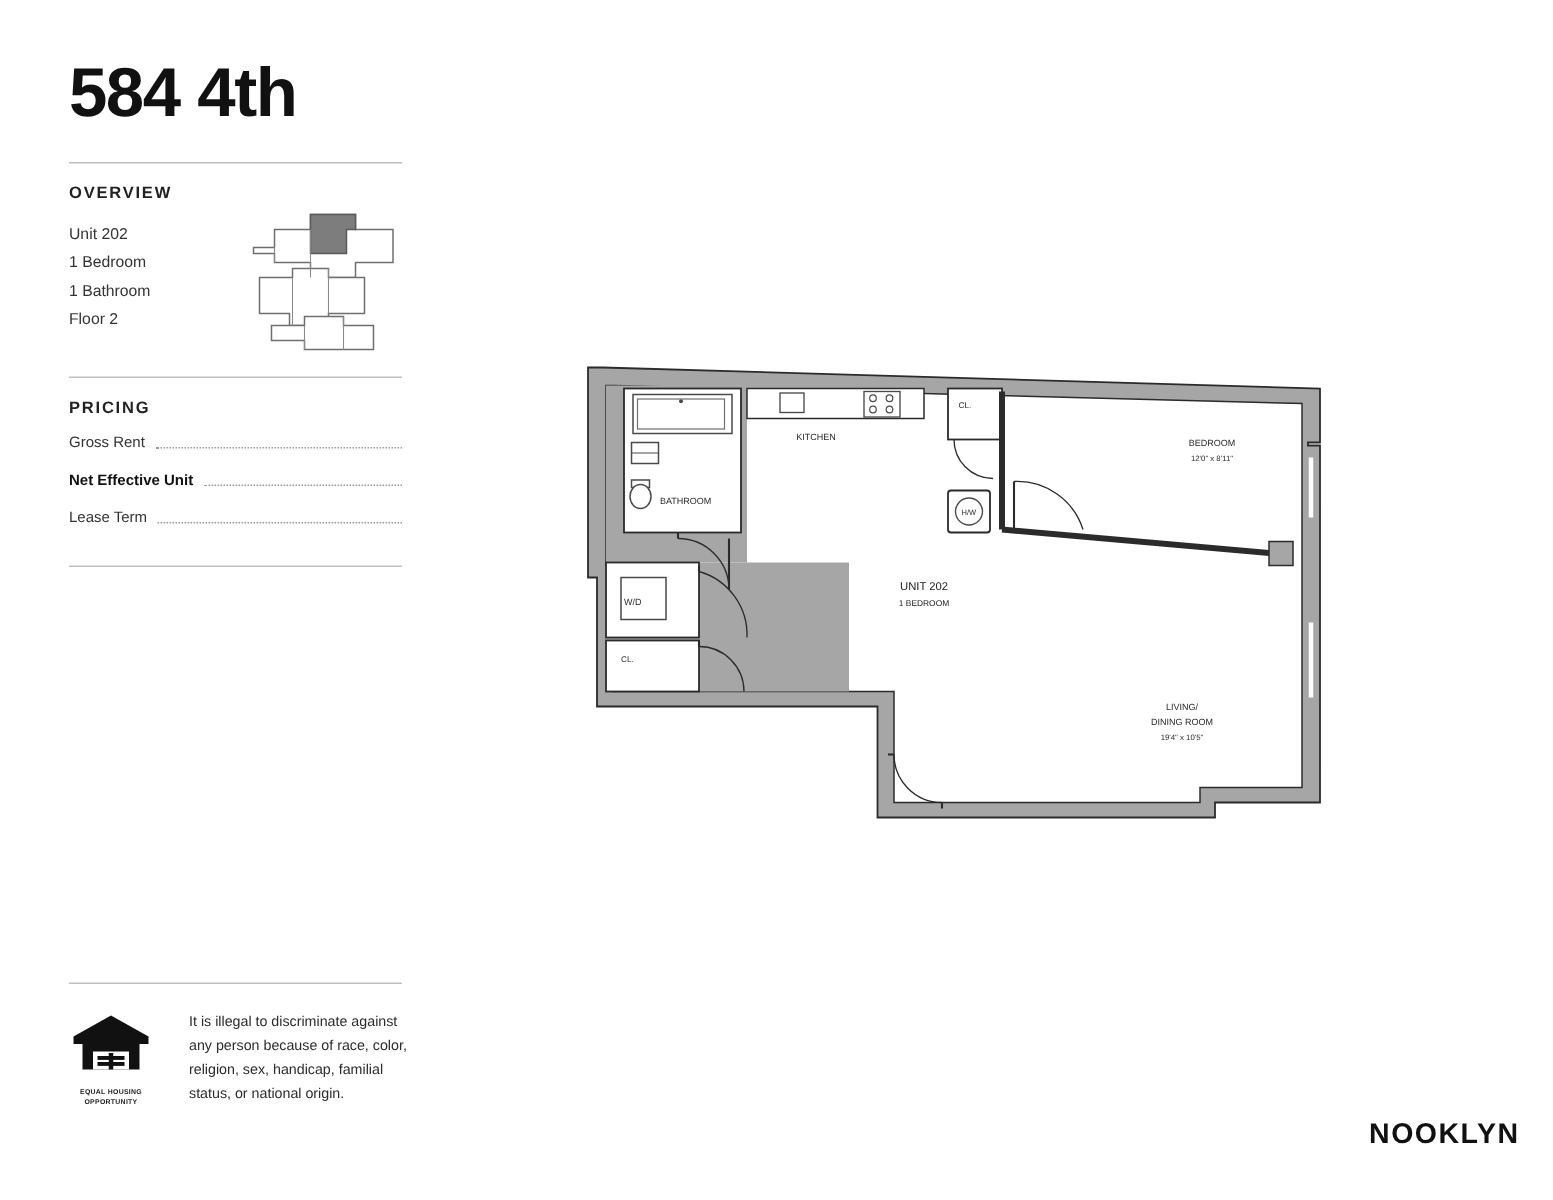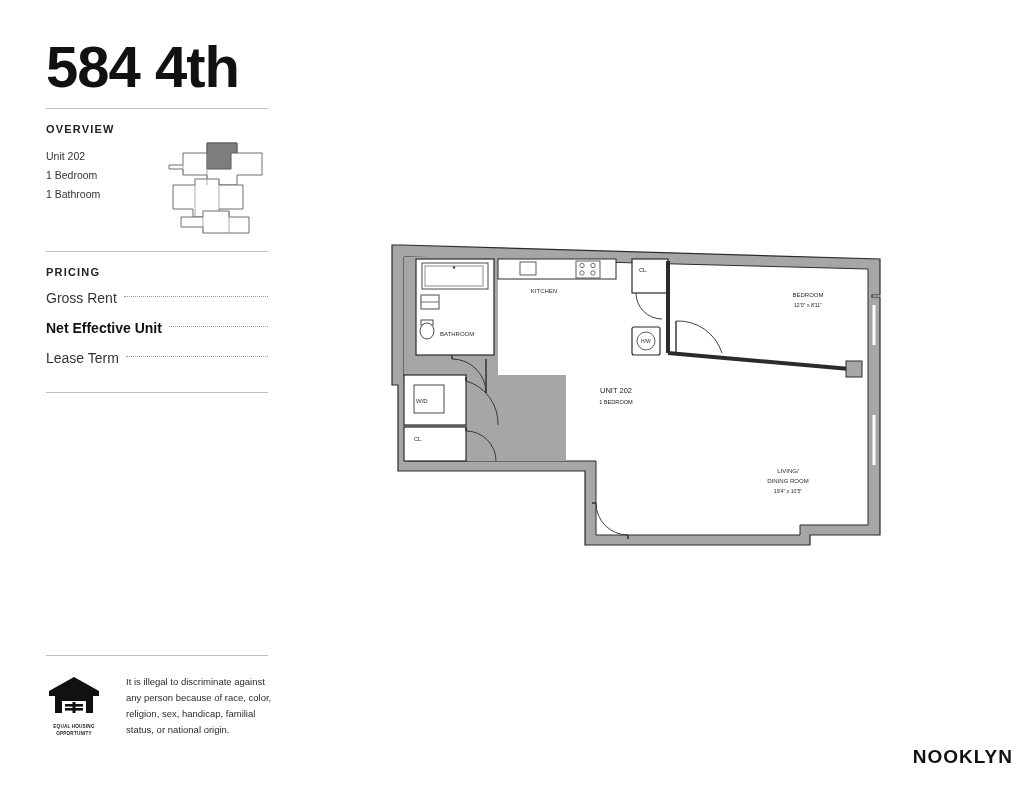--- a/index.html
+++ b/index.html
@@ -18,25 +18,25 @@
 
   
   .left-col {
     position: absolute;
     left: 46px;
     top: 38px;
     width: 222px;
   }
 
   .title {
-    font-size: 58px;
+    font-size: 46px;
     font-weight: bold;
     letter-spacing: -1px;
     line-height: 1.0;
-    margin: 0 0 12px 0;
+    margin: 0 0 24px 0;
     color: #111;
   }
 
   .rule {
     border-top: 1px solid #bfbfbf;
     width: 222px;
     margin: 0;
   }
 
   .section {
@@ -65,22 +65,22 @@
   .key-plan {
     position: absolute;
     right: 0;
     top: -8px;
     width: 105px;
     height: 100px;
   }
 
   .pricing-row {
     display: flex;
-    align-items: center;
-    font-size: 14px;
+    align-items: flex-end;
+    font-size: 10px;
     color: #333;
     margin-bottom: 14px;
     white-space: nowrap;
   }
   .pricing-row .plabel { flex: 0 0 auto; }
   .pricing-row.bold .plabel { font-weight: bold; color:#111; }
   .dots {
     flex: 1 1 auto;
     margin-left: 7px;
     border-bottom: 1.5px dotted #9a9a9a;
@@ -148,20 +148,21 @@
 
   <div class="rule"></div>
 
   <div class="section">
     <div class="section-heading">OVERVIEW</div>
     <div class="overview-body">
       <div class="overview-lines">
         <div>Unit 202</div>
         <div>1 Bedroom</div>
         <div>1 Bathroom</div>
+        <div>Floor 2</div>
       </div>
 
       <div class="key-plan">
         <svg width="105" height="100" viewBox="0 0 105 100" xmlns="http://www.w3.org/2000/svg">
           <g fill="#ffffff" stroke="#6f6f6f" stroke-width="1">
             <path d="M6 26 L20 26 L20 14 L44 14 L44 4 L74 4 L74 14 L99 14 L99 36 L74 36 L74 46 L44 46 L44 36 L20 36 L20 30 L6 30 Z"></path>
             <path d="M10 46 L32 46 L32 40 L56 40 L56 46 L80 46 L80 70 L56 70 L56 78 L30 78 L30 70 L10 70 Z"></path>
             <path d="M18 78 L40 78 L40 72 L66 72 L66 78 L86 78 L86 94 L40 94 L40 88 L18 88 Z"></path>
           </g>
           <path d="M44 4 L74 4 L74 14 L68 14 L68 30 L44 30 Z" fill="#7d7d7d" stroke="#5a5a5a" stroke-width="1"></path>

